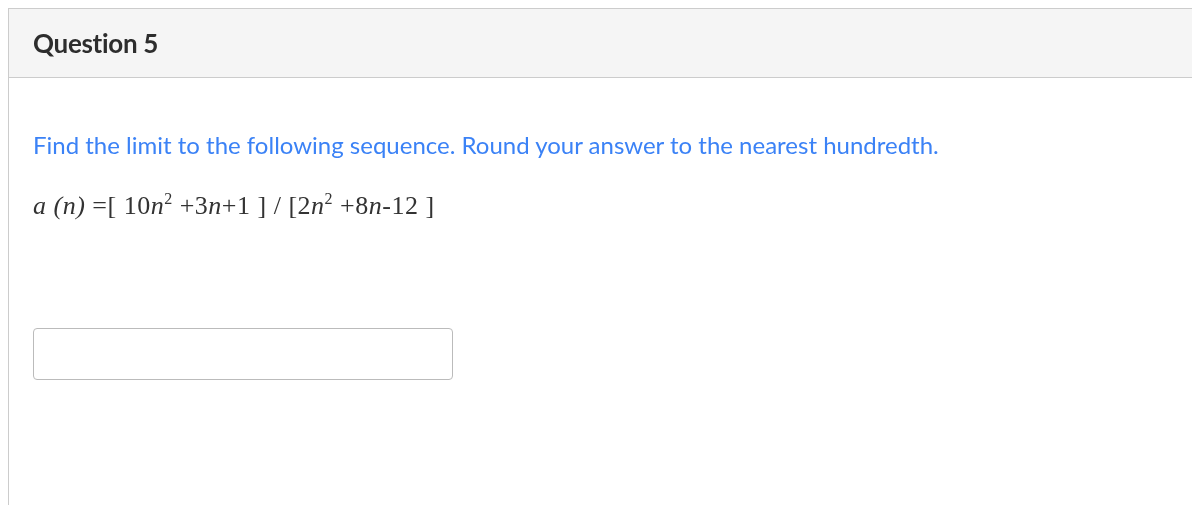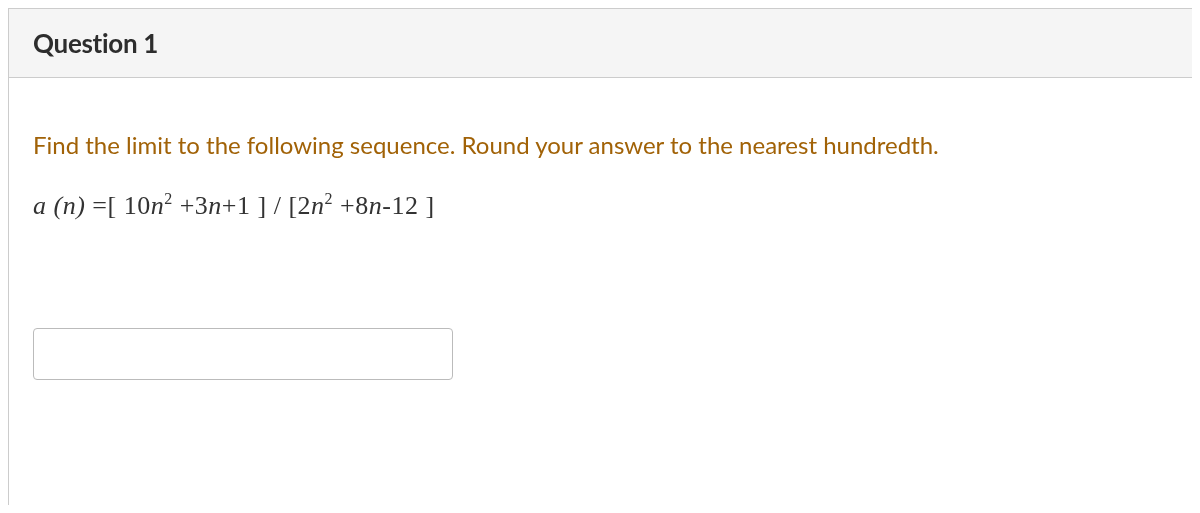--- a/index.html
+++ b/index.html
@@ -30,21 +30,21 @@
       font-size: 26px;
       font-weight: 700;
       color: #2d2d2d;
       letter-spacing: -0.3px;
     }
     .question-body {
       padding: 50px 24px 24px 24px;
     }
     .prompt-text {
       font-size: 24px;
-      color: #a16207;
+      color: #3b82f6;
       margin-bottom: 28px;
       line-height: 1.4;
       font-weight: 400;
     }
     .formula {
       font-size: 26px;
       color: #333;
       font-family: 'Times New Roman', Times, serif;
       font-style: italic;
       margin-bottom: 108px;
@@ -66,20 +66,20 @@
       padding: 8px 12px;
       font-size: 20px;
       background: #fff;
     }
   </style>
 </head>
 <body>
 
 <div class="question-container">
   <div class="question-header">
-    <div class="question-title">Question 1</div>
+    <div class="question-title">Question 5</div>
   </div>
   <div class="question-body">
     <div class="prompt-text">Find the limit to the following sequence. Round your answer to the nearest hundredth.</div>
     <div class="formula"><span>a</span> (<span>n</span>) <span class="upright">=[ 10</span><span>n</span><sup>2</sup> <span class="upright">+3</span><span>n</span><span class="upright">+1 ] / [2</span><span>n</span><sup>2</sup> <span class="upright">+8</span><span>n</span><span class="upright">-12 ]</span></div>
     <input type="text" class="answer-input" value="" style="">
   </div>
 </div>
 
 </body></html>

